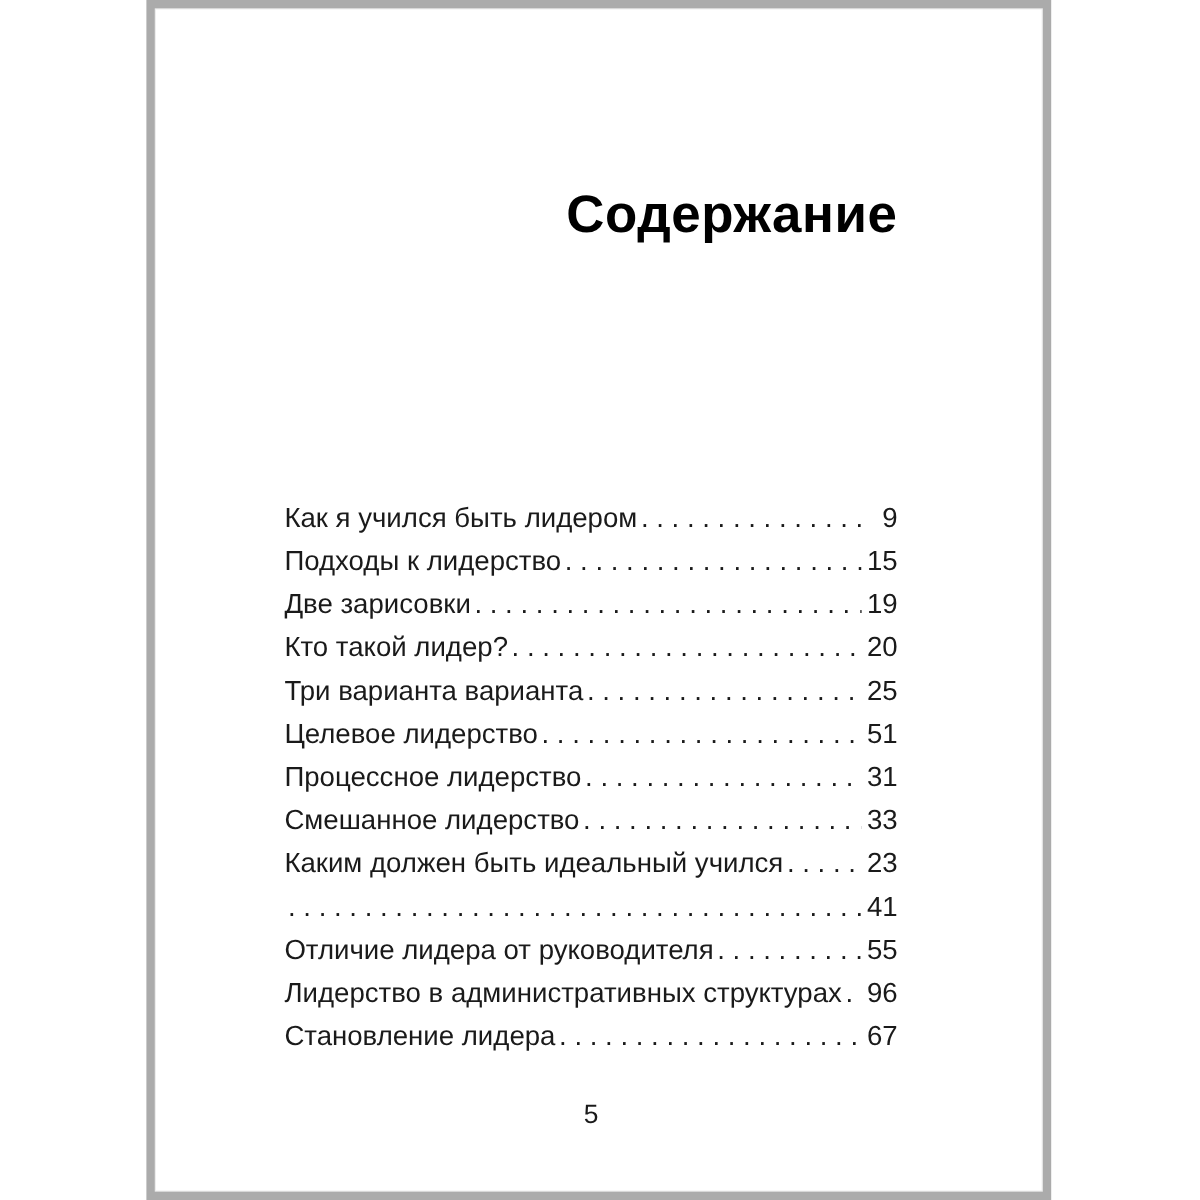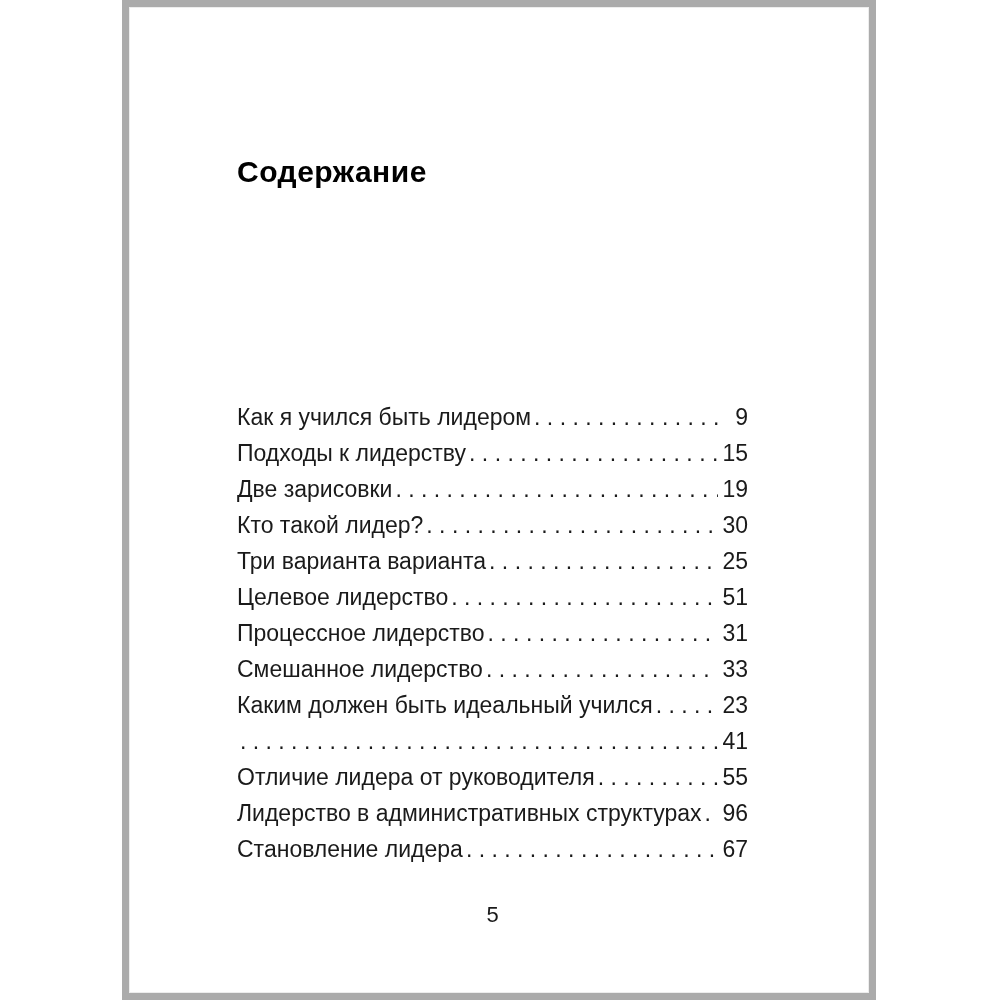--- a/index.html
+++ b/index.html
@@ -24,22 +24,22 @@
     box-sizing: border-box;
     border: 7px solid #ababab;
     background: #ffffff;
     box-shadow: inset 0 0 0 1px #ededed;
   }
   .page-title {
     margin: 150px 0 0 0;
     padding: 0;
     width: 511px;
     margin-left: 108px;
-    text-align: left;
-    font-size: 30px;
+    text-align: right;
+    font-size: 44px;
     line-height: 1;
     font-weight: bold;
     color: #000000;
     letter-spacing: 0.5px;
   }
   .toc {
     margin-top: 212px;
     margin-left: 108px;
     width: 511px;
     font-size: 23px;
@@ -91,35 +91,35 @@
 
     <div class="toc">
 
         <div class="toc-row">
           <span class="toc-title">Как я учился быть лидером</span>
           <span class="toc-dots"></span>
           <span class="toc-page">9</span>
         </div>
 
         <div class="toc-row">
-          <span class="toc-title">Подходы к лидерству</span>
+          <span class="toc-title">Подходы к лидерство</span>
           <span class="toc-dots"></span>
           <span class="toc-page">15</span>
         </div>
 
         <div class="toc-row">
           <span class="toc-title">Две зарисовки</span>
           <span class="toc-dots"></span>
           <span class="toc-page">19</span>
         </div>
 
         <div class="toc-row">
           <span class="toc-title">Кто такой лидер?</span>
           <span class="toc-dots"></span>
-          <span class="toc-page">30</span>
+          <span class="toc-page">20</span>
         </div>
 
         <div class="toc-row">
           <span class="toc-title">Три варианта варианта</span>
           <span class="toc-dots"></span>
           <span class="toc-page">25</span>
         </div>
 
         <div class="toc-row">
           <span class="toc-title">Целевое лидерство</span>

